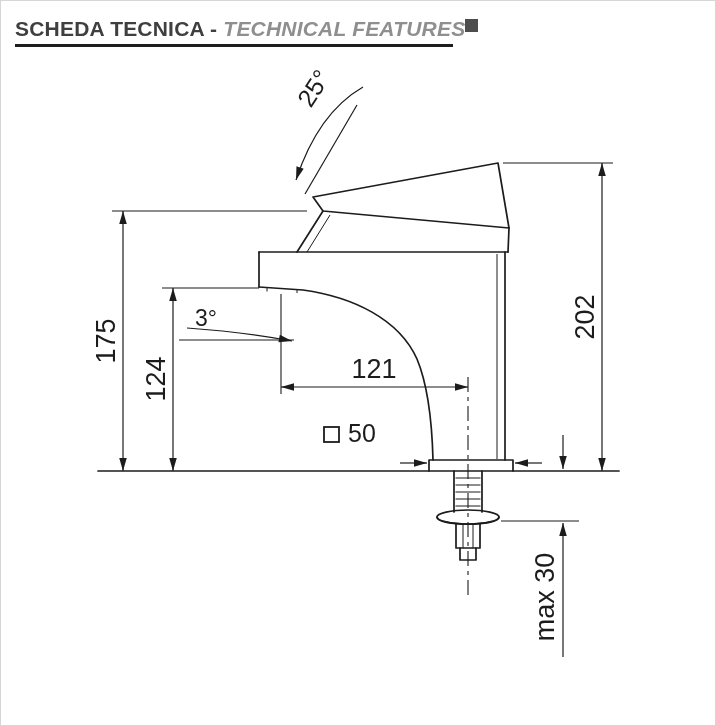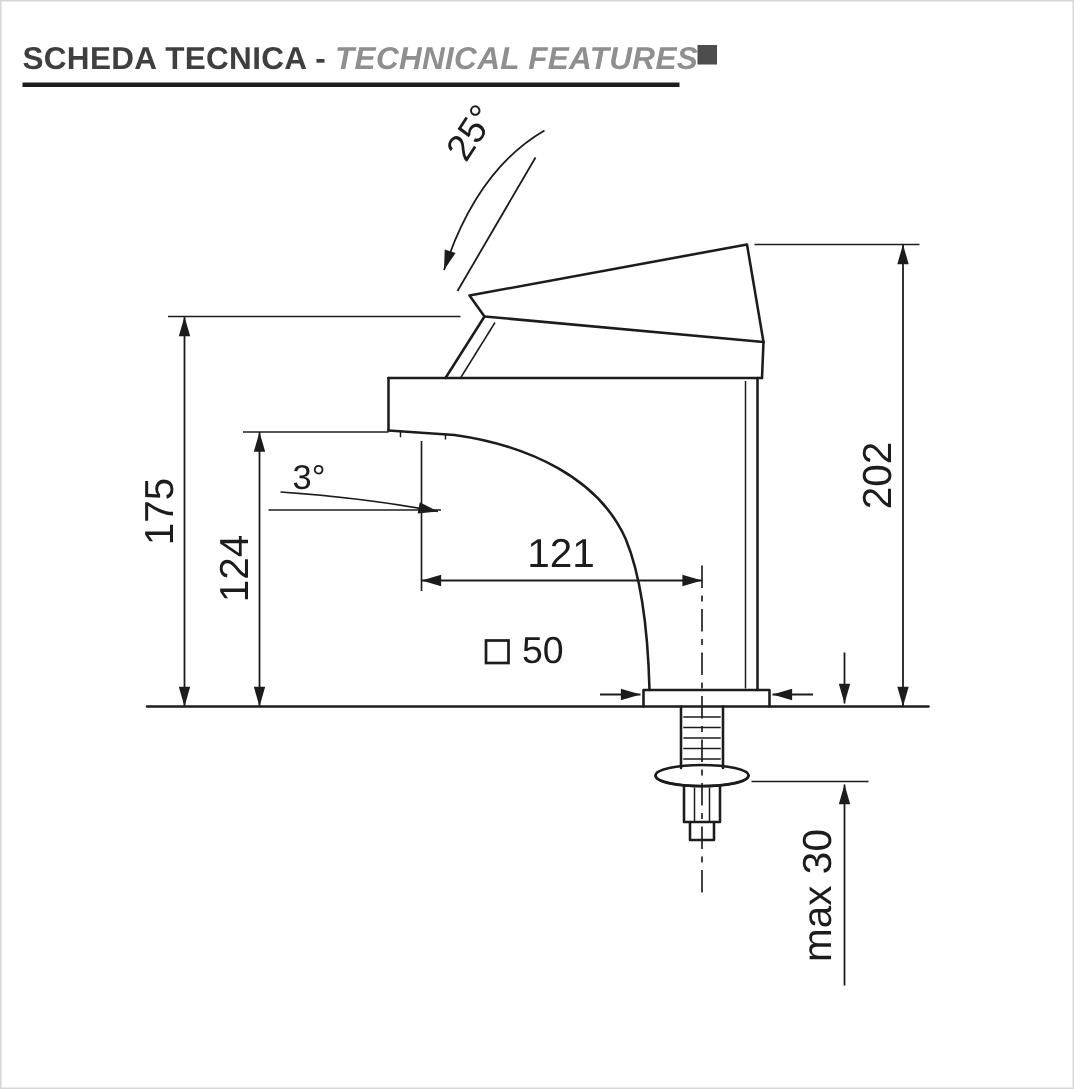--- a/index.html
+++ b/index.html
@@ -1,21 +1,21 @@
 <!DOCTYPE html>
 <html><head>
 <meta charset="utf-8">
 <style>
   * { margin:0; padding:0; box-sizing:border-box; }
   html,body { background:#ffffff; font-family:"Liberation Sans", sans-serif; }
   .page {
     position:relative; width:716px; height:726px;
     background:#ffffff; border:1px solid #d6d6d6; overflow:hidden;
   }
-  .header { position:absolute; top:26px; left:14px; width:438px; z-index:2; }
+  .header { position:absolute; top:15px; left:14px; width:438px; z-index:2; }
   .title-row { display:flex; align-items:flex-start; justify-content:space-between; }
   .title { font-size:21px; font-weight:bold; letter-spacing:0.2px; color:#3f3f3f;
            white-space:nowrap; line-height:26px; }
   .title .t2 { font-style:italic; color:#8f8f8f; }
   .sq { width:13px; height:13px; background:#4d4d4d; margin-top:3px; flex:0 0 auto; }
   .rule { height:3px; background:#1e1e1e; margin-top:2px; }
   svg.drawing { position:absolute; inset:0; }
 
   .ol   { fill:none; stroke:#1c1c1c; stroke-width:1.7; stroke-linecap:round; stroke-linejoin:round; }
   .thin { fill:none; stroke:#1c1c1c; stroke-width:1; }

